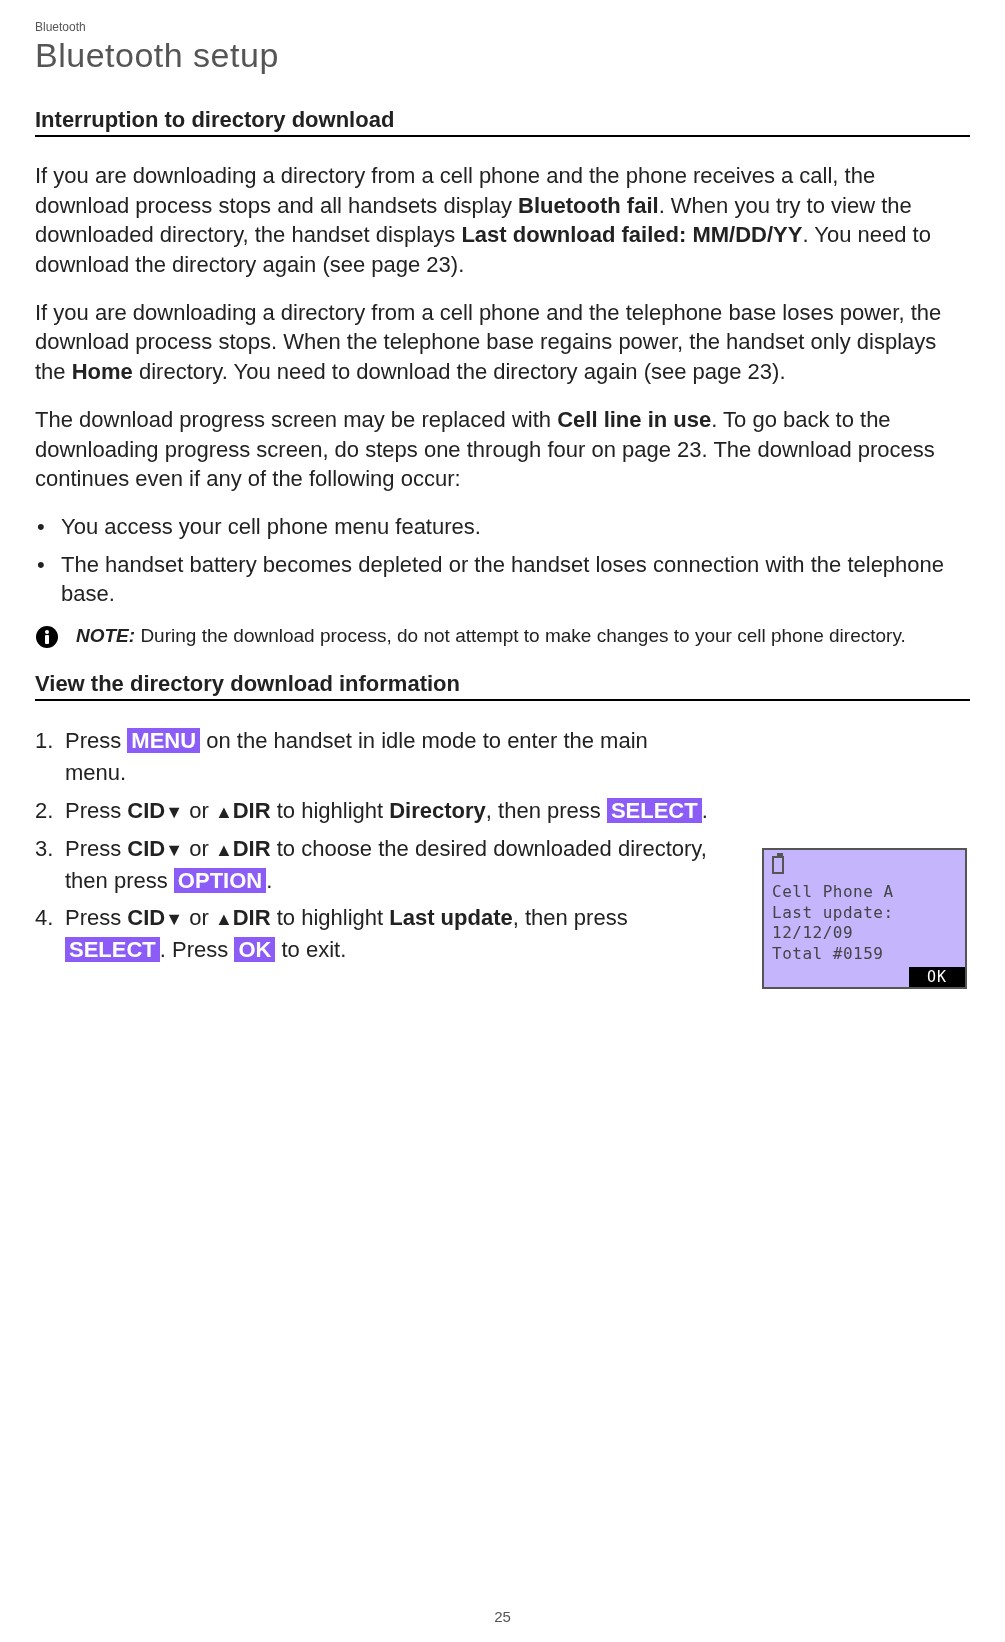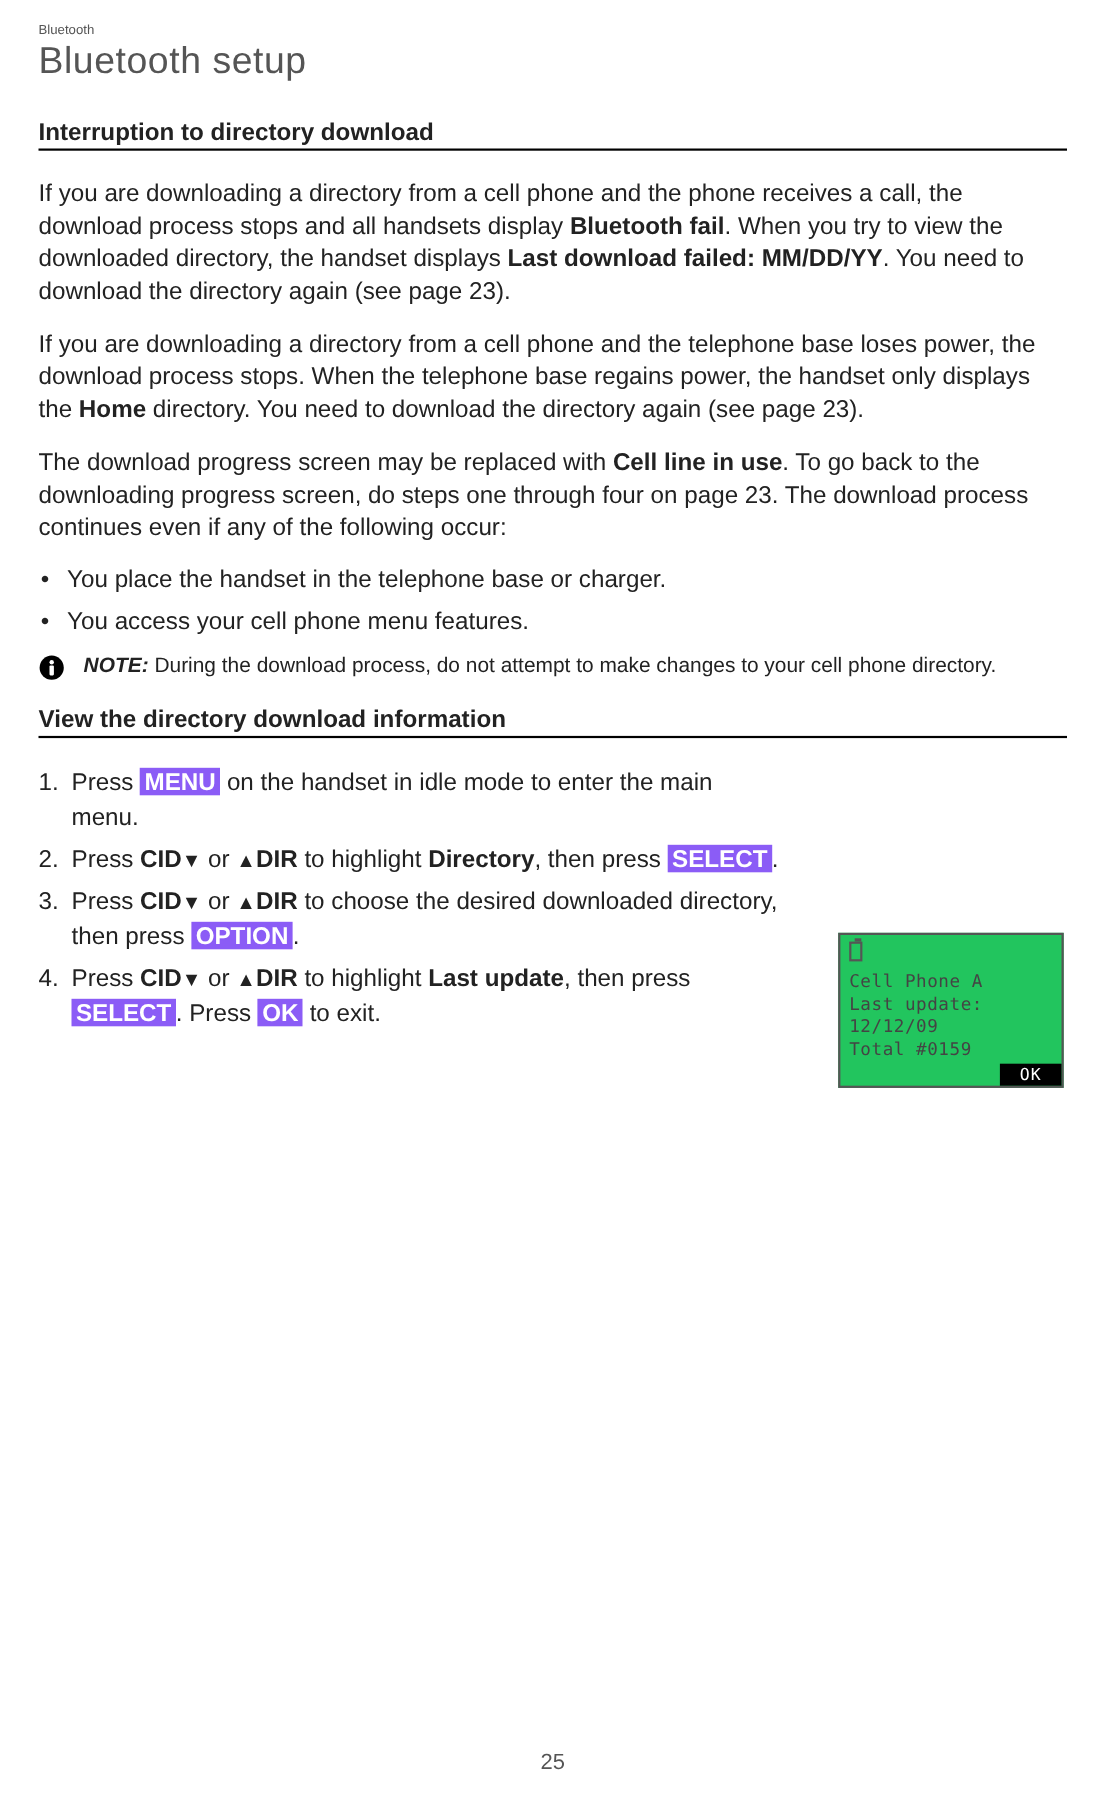--- a/index.html
+++ b/index.html
@@ -113,21 +113,21 @@
     .tri {
       font-size: 18px;
       vertical-align: middle;
     }
     .screen-display {
       position: absolute;
       right: 38px;
       top: 848px;
       width: 205px;
       border: 2px solid #555;
-      background: #22c55e;
+      background: #c4b5fd;
       font-family: monospace;
     }
     .screen-body {
       padding: 6px 8px 2px 8px;
       font-size: 16px;
       line-height: 1.3;
       color: #444;
       letter-spacing: 0.5px;
     }
     .batt-icon {
@@ -156,25 +156,25 @@
       color: #fff;
       font-size: 15px;
       padding: 1px 18px;
       letter-spacing: 1px;
     }
     .steps-wrap {
       max-width: 680px;
     }
     .page-number {
       position: absolute;
-      bottom: 28px;
+      bottom: 17px;
       left: 0;
       right: 0;
       text-align: center;
-      font-size: 20px;
+      font-size: 15px;
       color: #555;
     }
   </style>
 </head>
 <body>
 
 <div class="breadcrumb">Bluetooth</div>
 <div class="page-title">Bluetooth setup</div>
 
 <div class="section-heading">Interruption to directory download</div>
@@ -185,22 +185,22 @@
 
 <p class="para">
   <span>If you are downloading a directory from a cell phone and the telephone base loses power, the download process stops. When the telephone base regains power, the handset only displays the </span><span class="bold">Home</span><span> directory. You need to download the directory again (see page 23).</span>
 </p>
 
 <p class="para">
   <span>The download progress screen may be replaced with </span><span class="bold">Cell line in use</span><span>. To go back to the downloading progress screen, do steps one through four on page 23. The download process continues even if any of the following occur:</span>
 </p>
 
 <ul class="bullets">
-  <li>You place the handset in the telephone base or charger.</li>
   <li>You access your cell phone menu features.</li>
+  <li>The handset battery becomes depleted or the handset loses connection with the telephone base.</li>
 </ul>
 
 <div class="note-row">
   <svg class="note-icon" viewBox="0 0 24 24">
     <circle cx="12" cy="12" r="11" fill="#000"></circle>
     <circle cx="12" cy="7" r="2" fill="#fff"></circle>
     <rect x="10" y="10" width="4" height="9" rx="1" fill="#fff"></rect>
   </svg>
   <div class="note-text">
     <span class="note-label">NOTE:</span><span> During the download process, do not attempt to make changes to your cell phone directory.</span>

